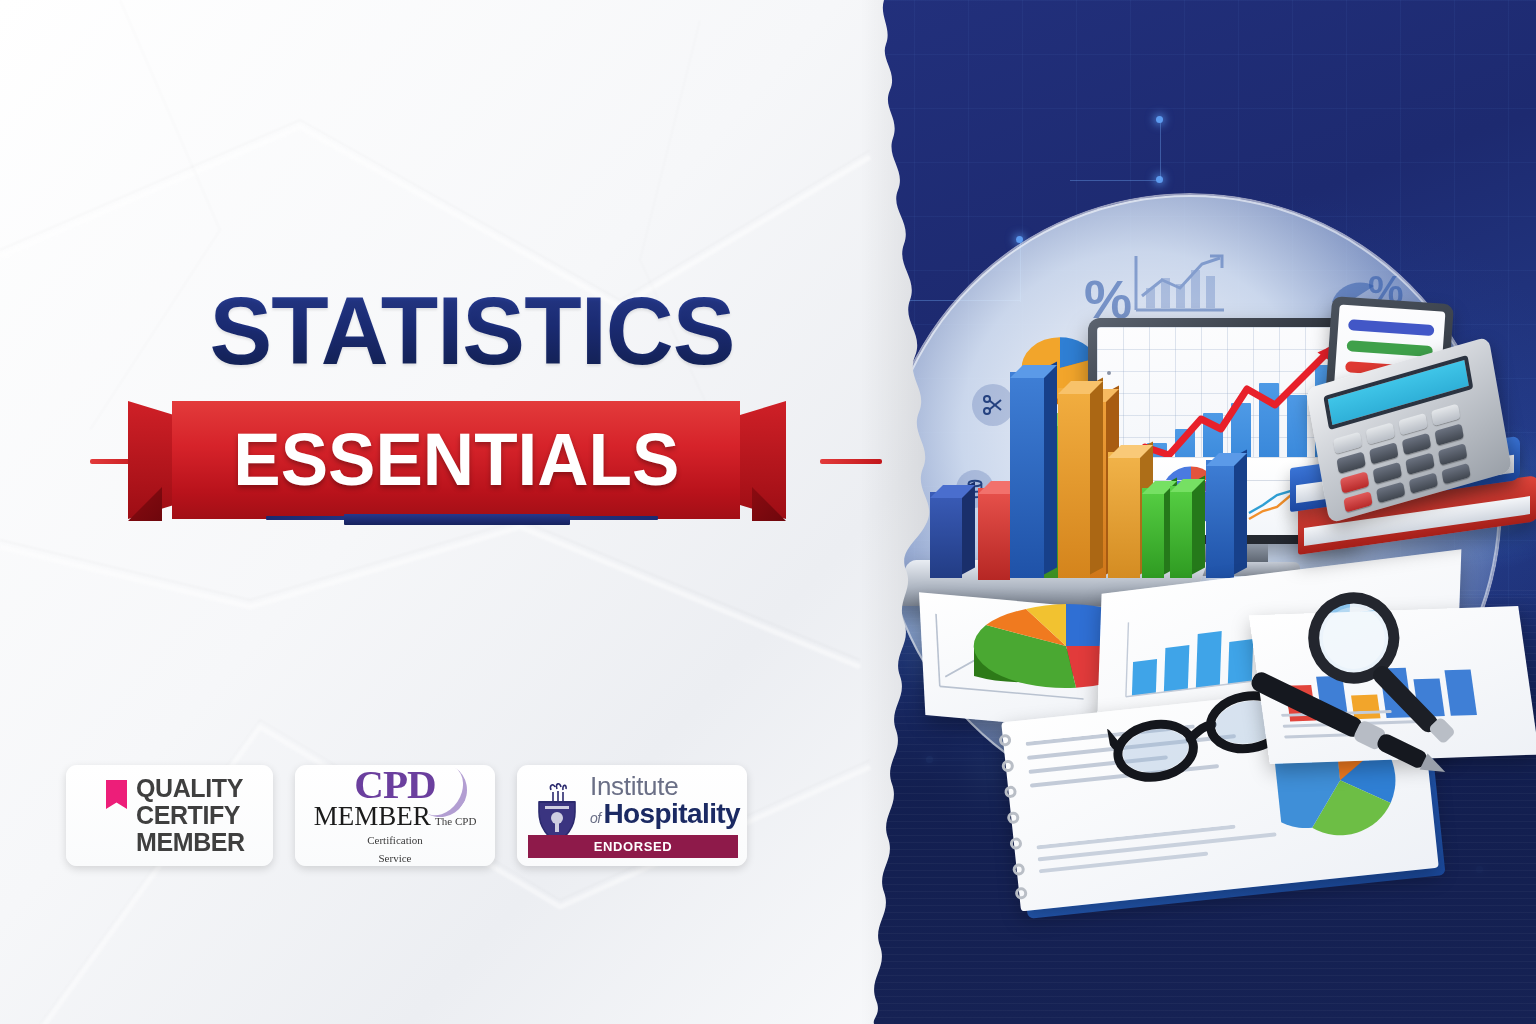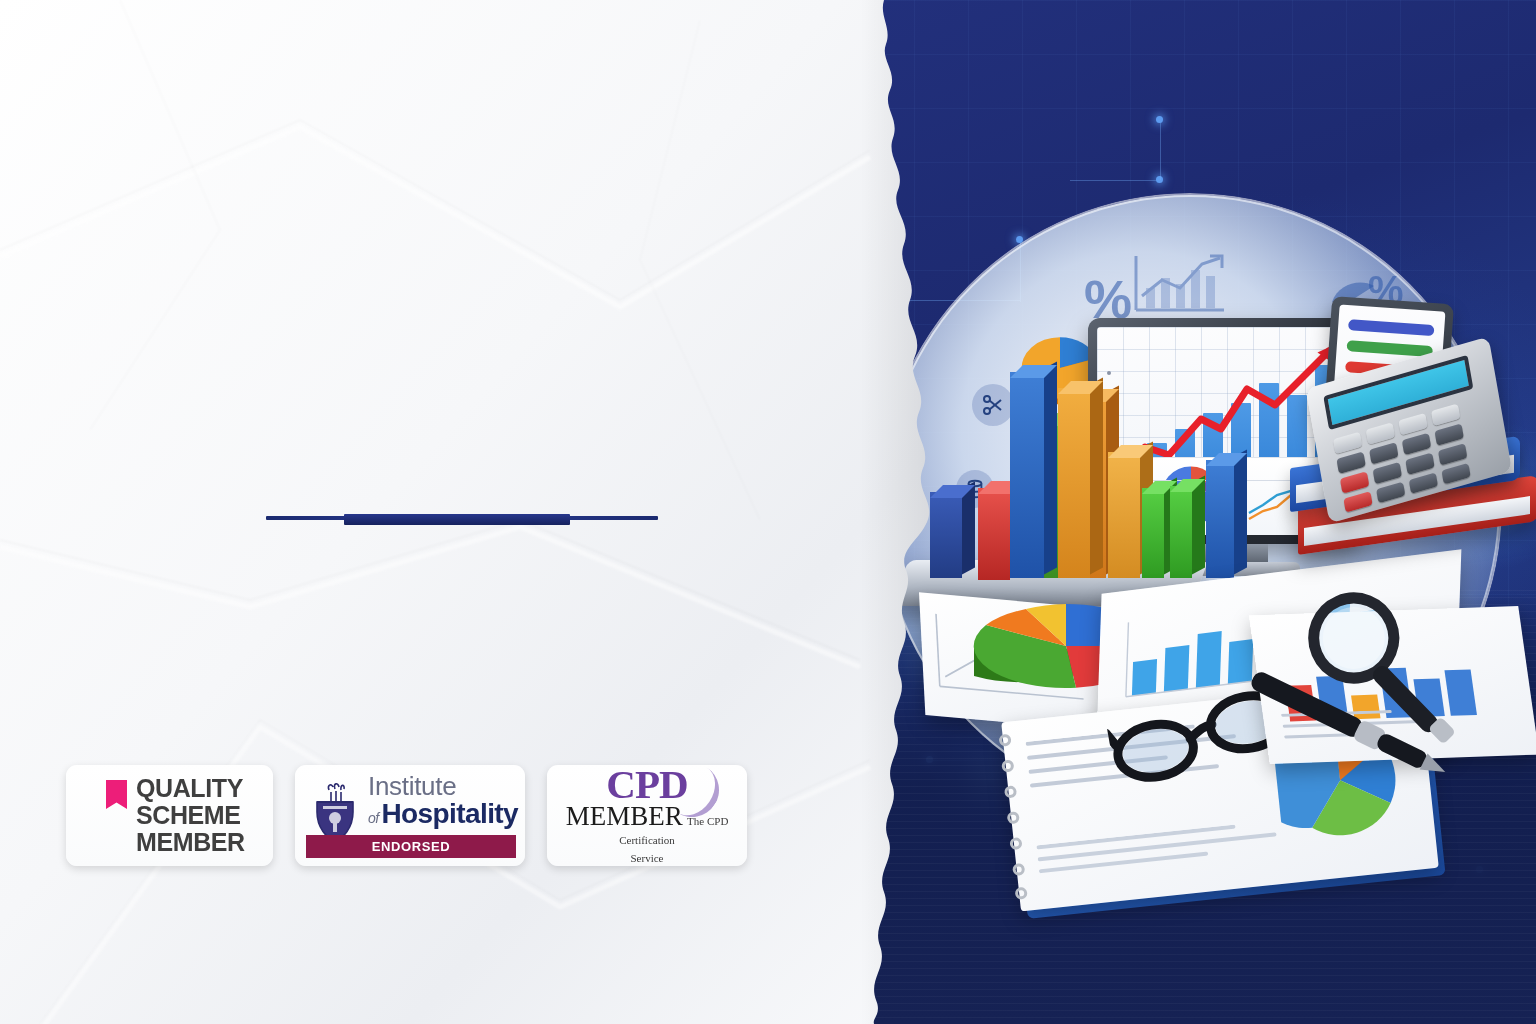--- a/index.html
+++ b/index.html
@@ -635,31 +635,56 @@
       <path d="M40,1024 L260,720 L560,900 L870,760" stroke="rgba(0,0,0,.04)" stroke-width="2" fill="none"></path>
       <path d="M0,250 L300,120 L620,300 L870,150" stroke="rgba(255,255,255,.9)" stroke-width="5" fill="none" transform="translate(0,7)"></path>
       <path d="M0,540 L250,600 L520,520 L860,660" stroke="rgba(255,255,255,.85)" stroke-width="5" fill="none" transform="translate(0,7)"></path>
       <path d="M40,1024 L260,720 L560,900 L870,760" stroke="rgba(255,255,255,.8)" stroke-width="5" fill="none" transform="translate(0,7)"></path>
       <path d="M120,0 L220,230 L90,430" stroke="rgba(0,0,0,.035)" stroke-width="2" fill="none"></path>
       <path d="M700,20 L640,260 L760,520" stroke="rgba(0,0,0,.03)" stroke-width="2" fill="none"></path>
     </g>
   </svg>
 
 
+  <div class="title-wrap">
+    <div class="title-main">STATISTICS</div>
+    <div class="ribbon-row">
+      <span class="dash left"></span>
+      <span class="dash right"></span>
+      <span class="tail l"></span>
+      <span class="tail r"></span>
+      <span class="tail-fold l"></span>
+      <span class="tail-fold r"></span>
+      <div class="ribbon">
+        <span class="ribbon-text">ESSENTIALS</span>
+      </div>
+    </div>
+  </div>
   <div class="divider"></div>
   <div class="divider-thick"></div>
 
   <div class="badges">
 
     <div class="badge badge-1">
       <span class="qls-flag"></span>
       <span class="qls-text">
         <span>QUALITY</span><br>
-        <span>SCHEME</span><br>
+        <span>CERTIFY</span><br>
         <span>MEMBER</span>
+      </span>
+    </div>
+
+    <div class="badge badge-3">
+      <span class="cpd-wrap">
+        <span class="cpd-swoosh"></span>
+        <span class="cpd-top">CPD</span><br>
+        <span class="cpd-mid">MEMBER</span>
+        <span class="cpd-rule"></span>
+        <span class="cpd-sub">The CPD Certification</span><br>
+        <span class="cpd-sub">Service</span>
       </span>
     </div>
 
     <div class="badge badge-2">
       <span class="ioh-left">
         <svg width="52" height="64" viewBox="0 0 52 64">
           <g stroke="#2b2a6e" stroke-width="1.6" fill="none">
             <path d="M20 8 C18 3 22 1 24 5 M26 7 C24 1 29 0 30 5 M32 8 C31 2 36 2 35 7"></path>
             <path d="M22 10 L22 20 M27 9 L27 20 M32 10 L32 20"></path>
             <path d="M8 20 L44 20 L44 30 C44 46 34 56 26 60 C18 56 8 46 8 30 Z" fill="#3a3480" stroke="#2b2a6e"></path>
@@ -676,26 +701,15 @@
       <span class="ioh-right">
         <span class="ioh-l1">Institute</span>
         <span class="ioh-l2">
           <span class="ioh-of">of</span>
             <span>Hospitality</span>
         </span>
         <span class="ioh-end">ENDORSED</span>
       </span>
     </div>
 
-    <div class="badge badge-3">
-      <span class="cpd-wrap">
-        <span class="cpd-swoosh"></span>
-        <span class="cpd-top">CPD</span><br>
-        <span class="cpd-mid">MEMBER</span>
-        <span class="cpd-rule"></span>
-        <span class="cpd-sub">The CPD Certification</span><br>
-        <span class="cpd-sub">Service</span>
-      </span>
-    </div>
-
   </div>
 
 </div>
 
 </body></html>

